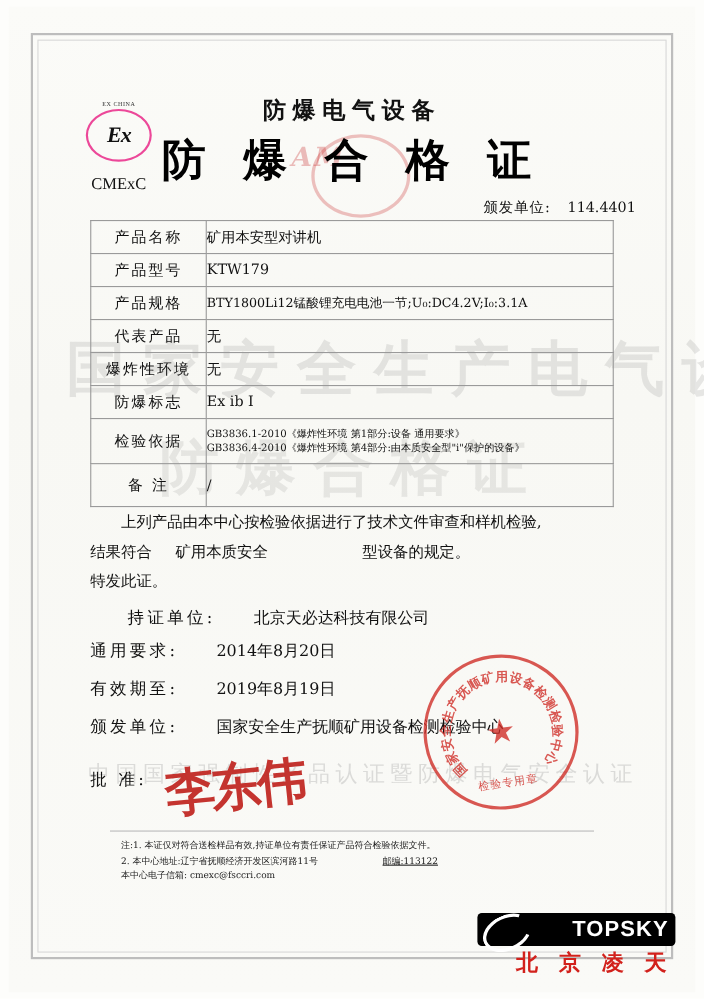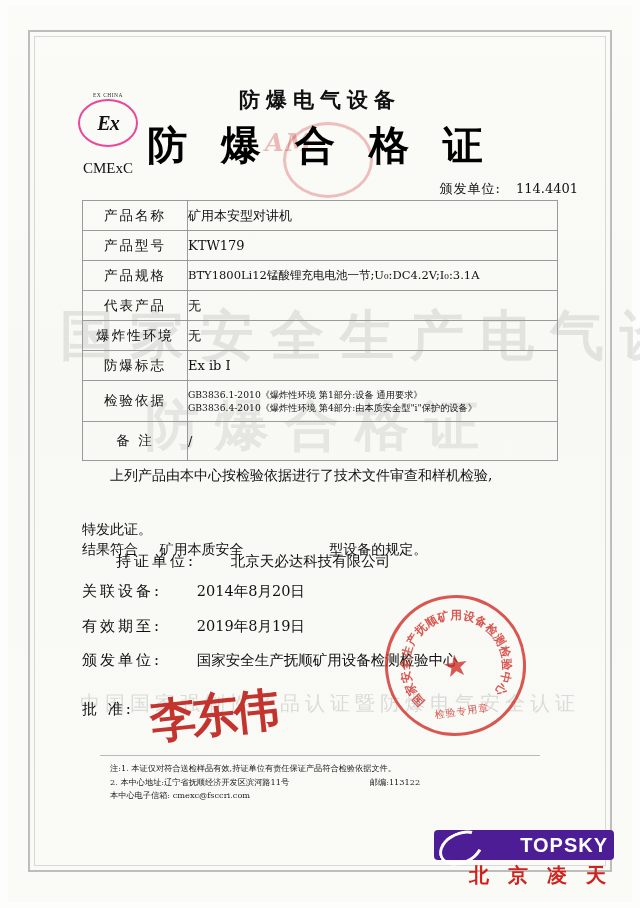--- a/index.html
+++ b/index.html
@@ -231,21 +231,21 @@
     position: absolute;
     left: 82px;
     width: 478px;
     font-size: 14px;
     font-family: "DejaVu Serif", serif;
     color: #111;
     line-height: 26px;
   }
   .p1 { top: 462px; text-indent: 28px; }
   .p2 { top: 489px; }
-  .p2 .blank-a { display:inline-block; width: 118px; text-align:center;margin-top:47px; }
+  .p2 .blank-a { display:inline-block; width: 118px; text-align:center; }
   .p2 .blank-b { display:inline-block; width: 60px; }
   .p3 { top: 516px; }
 
   .field {
     position: absolute;
     left: 82px;
     font-size: 15px;
     font-family: "DejaVu Serif", serif;
     color: #111;
     white-space: nowrap;
@@ -331,21 +331,21 @@
     position: absolute;
     left: 110px;
     top: 762px;
     width: 430px;
     font-size: 8.2px;
     line-height: 13.5px;
     font-family: "DejaVu Serif", serif;
     color: #222;
   }
   .notes .row { display: block; white-space: nowrap; }
-  .notes .col2 { display: inline-block; margin-left: 78px; }
+  .notes .col2 { display: inline-block; margin-left: 56px; text-decoration: underline; }
   .notes-hr {
     position: absolute;
     left: 100px;
     top: 755px;
     width: 440px;
     border-top: 1px solid #b9b9b9;
   }
 
   
   .brand {
@@ -353,21 +353,21 @@
     right: 26px;
     bottom: 18px;
     width: 180px;
     height: 60px;
   }
   .brand .bar {
     position: absolute;
     right: 0; top: 0;
     width: 180px;
     height: 30px;
-    background: #4c1d95;
+    background: #000000;
     border-radius: 4px;
     color: #fff;
     font-size: 20px;
     font-weight: bold;
     letter-spacing: 1px;
     font-family: "Liberation Sans", sans-serif;
     text-align: right;
     padding-right: 6px;
     box-sizing: border-box;
     line-height: 30px;
@@ -471,21 +471,21 @@
     <span class="blank-b"></span>
     <span>型设备的规定。</span>
   </div>
   <div class="para p3">特发此证。</div>
 
   <div class="field f1">
     <span class="fl">持证单位:</span>
     <span class="fv">北京天必达科技有限公司</span>
   </div>
   <div class="field f2">
-    <span class="fl">关联设备:</span>
+    <span class="fl">通用要求:</span>
     <span class="fv">2014年8月20日</span>
   </div>
   <div class="field f3">
     <span class="fl">有效期至:</span>
     <span class="fv">2019年8月19日</span>
   </div>
   <div class="field f4">
     <span class="fl">颁发单位:</span>
     <span class="fv">国家安全生产抚顺矿用设备检测检验中心</span>
   </div>

